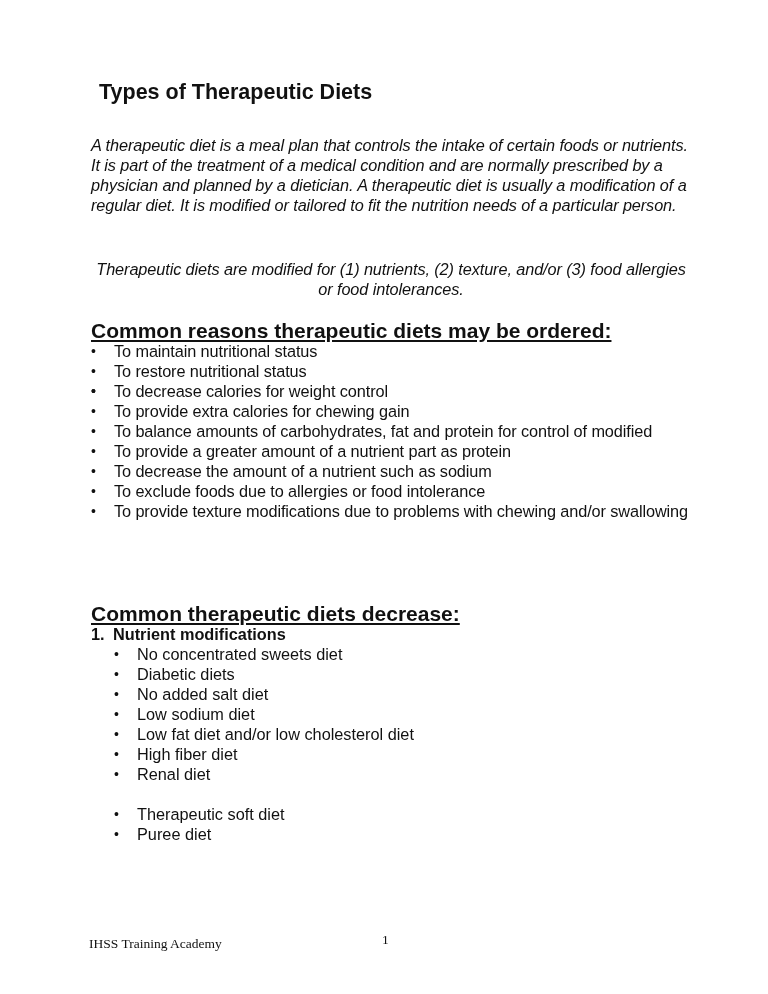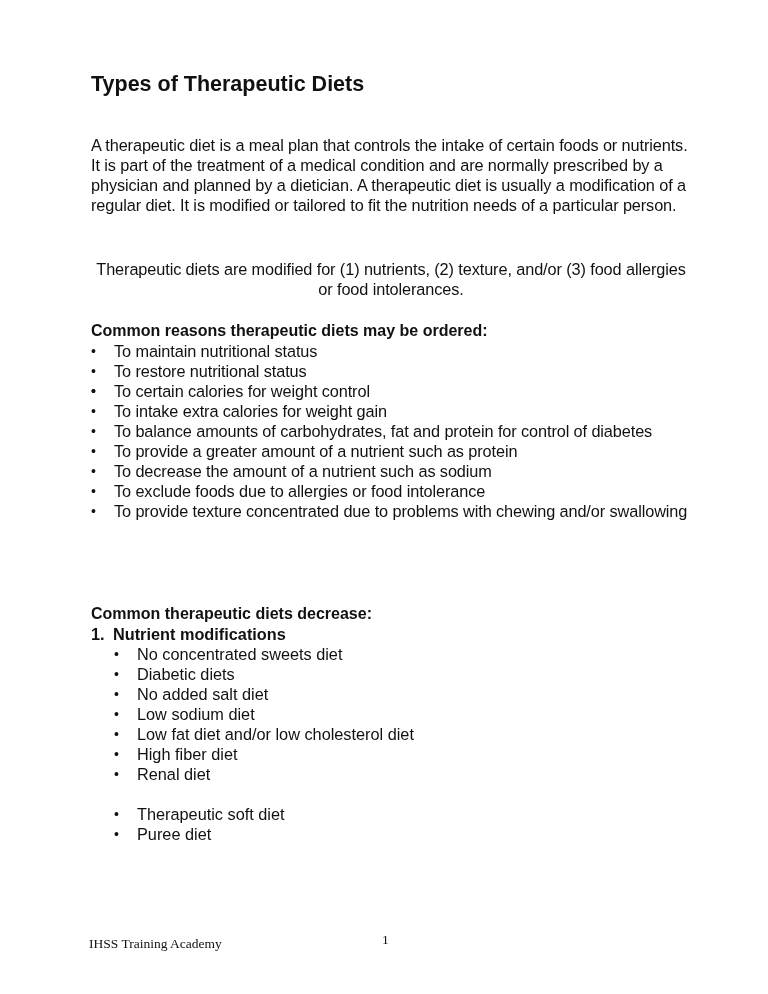--- a/index.html
+++ b/index.html
@@ -20,37 +20,39 @@
       left: 91px;
       top: 0;
       width: 600px;
     }
     .title {
       position: absolute;
       top: 72px;
       left: 0;
       font-size: 21.5px;
       font-weight: bold;
-      margin: 0;
+      margin: 8px;
       white-space: nowrap;
     }
     .para {
       font-size: 16.3px;
       line-height: 20px;
       margin: 0;
       letter-spacing: -0.1px;
+      font-style: italic;
     }
     .p1 { position: absolute; top: 135px; left: 0; width: 600px; }
     .p2 { position: absolute; top: 259px; left: 0; width: 600px; text-align: center; }
     .heading {
-      font-size: 16px;
+      font-size: 21px;
       font-weight: bold;
       line-height: 20px;
       margin: 0;
       white-space: nowrap;
+      text-decoration: underline;
     }
     .h1 { position: absolute; top: 321px; left: 0; }
     ul.reasons {
       position: absolute;
       top: 341px;
       left: 0;
       margin: 0;
       padding: 0;
       list-style: none;
       width: 600px;
@@ -120,27 +122,27 @@
   <h1 class="title">Types of Therapeutic Diets</h1>
 
   <p class="para p1">A therapeutic diet is a meal plan that controls the intake of certain foods or nutrients.  It is part of the treatment of a medical condition and are normally prescribed by a physician and planned by a dietician.  A therapeutic diet is usually a modification of a regular diet.  It is modified or tailored to fit the nutrition needs of a particular person.</p>
   <p class="para p2">Therapeutic diets are modified for (1) nutrients, (2) texture, and/or (3) food allergies or food intolerances.</p>
 
   <div class="heading h1">Common reasons therapeutic diets may be ordered:</div>
   <ul class="reasons">
     <li><span class="bullet">•</span><span>To maintain nutritional status</span></li>
     <li><span class="bullet">•</span><span>To restore nutritional status</span></li>
     <li><span class="bullet">•</span></li>
-    <li><span class="bullet">•</span><span>To certain calories for weight control</span></li>
-    <li><span class="bullet">•</span><span>To intake extra calories for weight gain</span></li>
-    <li><span class="bullet">•</span><span>To balance amounts of carbohydrates, fat and protein for control of diabetes</span></li>
-    <li><span class="bullet">•</span><span>To provide a greater amount of a nutrient such as protein</span></li>
+    <li><span class="bullet">•</span><span>To decrease calories for weight control</span></li>
+    <li><span class="bullet">•</span><span>To provide extra calories for chewing gain</span></li>
+    <li><span class="bullet">•</span><span>To balance amounts of carbohydrates, fat and protein for control of modified</span></li>
+    <li><span class="bullet">•</span><span>To provide a greater amount of a nutrient part as protein</span></li>
     <li><span class="bullet">•</span><span>To decrease the amount of a nutrient such as sodium</span></li>
     <li><span class="bullet">•</span><span>To exclude foods due to allergies or food intolerance</span></li>
-    <li><span class="bullet">•</span><span>To provide texture concentrated due to problems with chewing and/or swallowing</span></li>
+    <li><span class="bullet">•</span><span>To provide texture modifications due to problems with chewing and/or swallowing</span></li>
   </ul>
 
   <div class="heading h2">Common therapeutic diets decrease:</div>
 
   <div class="section sec1">
     <div class="section-title">
       <span class="num">1.</span><span>Nutrient modifications</span>
     </div>
     <ul class="sub">
       <li><span class="bullet">•</span><span>No concentrated sweets diet</span></li>

